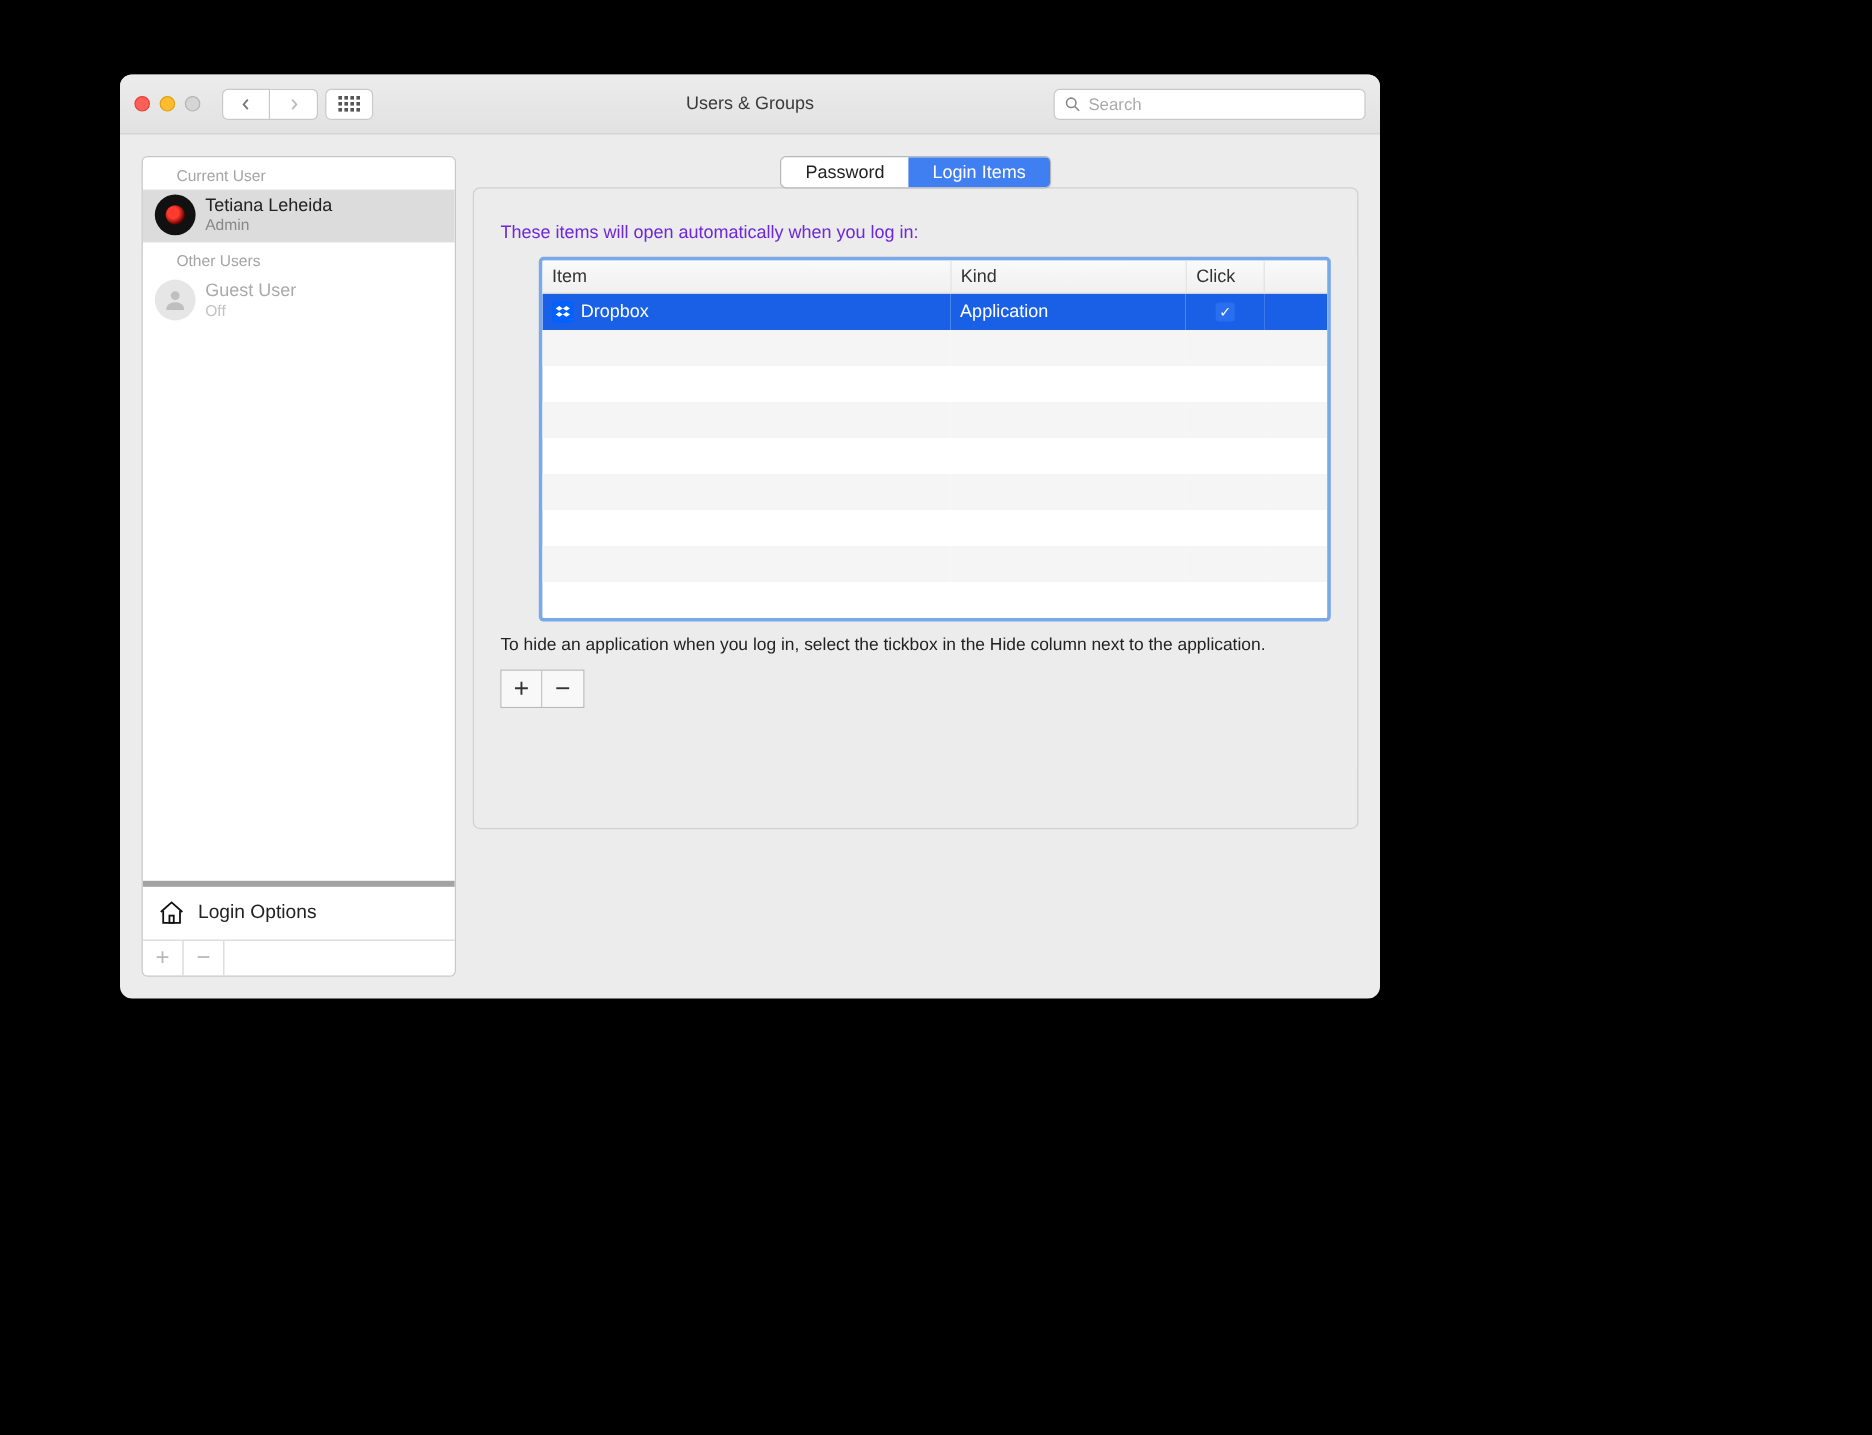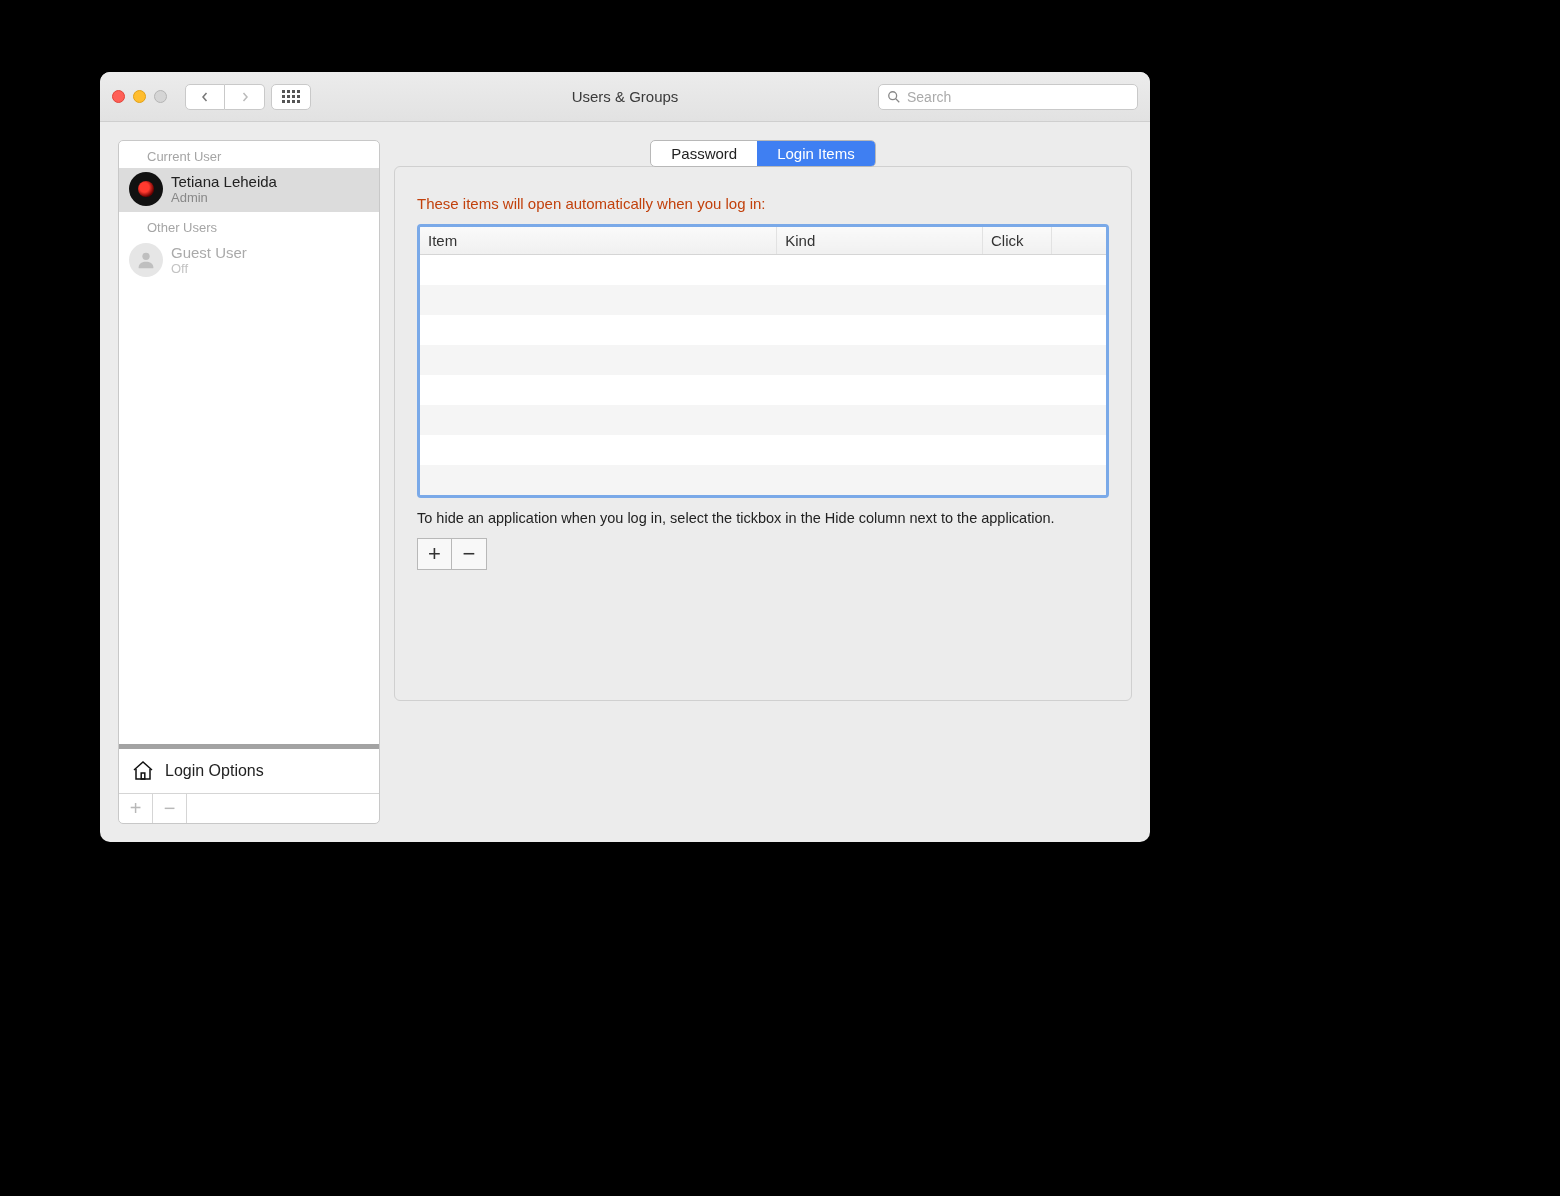--- a/index.html
+++ b/index.html
@@ -8,21 +8,21 @@
     font-family: -apple-system, "Helvetica Neue", Arial, sans-serif;
     width: 1560px;
     height: 1196px;
     display: flex;
     align-items: flex-start;
     justify-content: flex-start;
   }
   .window {
     position: absolute;
     left: 100px;
-    top: 72px;
+    top: 62px;
     width: 1050px;
     height: 770px;
     background: #ececec;
     border-radius: 10px;
     box-shadow: 0 20px 60px rgba(0,0,0,0.5);
     overflow: hidden;
     display: flex;
     flex-direction: column;
   }
   
@@ -117,24 +117,25 @@
     background:#fff;
   }
   .tab{
     padding:4px 20px; font-size:15px; color:#222; cursor:default;
   }
   .tab.active{ background:#3f7ff2; color:#ffffff; }
   .panel{
     background:#ececec; border:1px solid #d0d0d0; border-radius:6px;
     padding:28px 22px 22px; min-height:535px;
   }
-  .panel-title{ font-size:15px; color:#c2410c; margin-bottom:12px;}
+  .panel-title{ font-size:15px; color:#6d28d9; margin-bottom:12px;}
   .table-wrap{
     border:3px solid #7aa9e8; border-radius:4px; background:#fff;
     overflow:hidden;
+    margin-left:32px;
   }
   table{ width:100%; border-collapse:collapse; font-size:15px;}
   thead th{
     background:linear-gradient(#fafafa,#f0f0f0); text-align:left; font-weight:400;
     padding:5px 8px; border-bottom:1px solid #d5d5d5; color:#333;
     border-right:1px solid #e2e2e2;
   }
   thead th:last-child{border-right:none;}
   tbody tr{height:30px;}
   tbody tr:nth-child(even){background:#f5f5f5;}
@@ -290,20 +291,35 @@
               </colgroup>
             <thead>
               <tr>
                 <th>Item</th>
                 <th>Kind</th>
                 <th>Click</th>
                 <th></th>
               </tr>
             </thead>
             <tbody>
+              <tr class="selected">
+                <td>
+                    <div class="item-cell">
+                  <span class="app-icon dropbox">
+                    <svg viewBox="0 0 24 24">
+                          <path d="M6 2 L12 6 L6 10 L0 6Z M18 2 L24 6 L18 10 L12 6Z M6 12 L12 16 L6 20 L0 16Z M18 12 L24 16 L18 20 L12 16Z"></path>
+                        </svg>
+                  </span>
+                  <span>Dropbox</span>
+                </div>
+                  </td>
+                <td>Application</td>
+                <td class="hide-cell"><span class="chk checked"></span></td>
+                <td class="warn-cell"></td>
+              </tr>
               <tr>
                   <td></td>
                   <td></td>
                   <td></td>
                   <td></td>
                 </tr>
               <tr>
                   <td></td>
                   <td></td>
                   <td></td>

